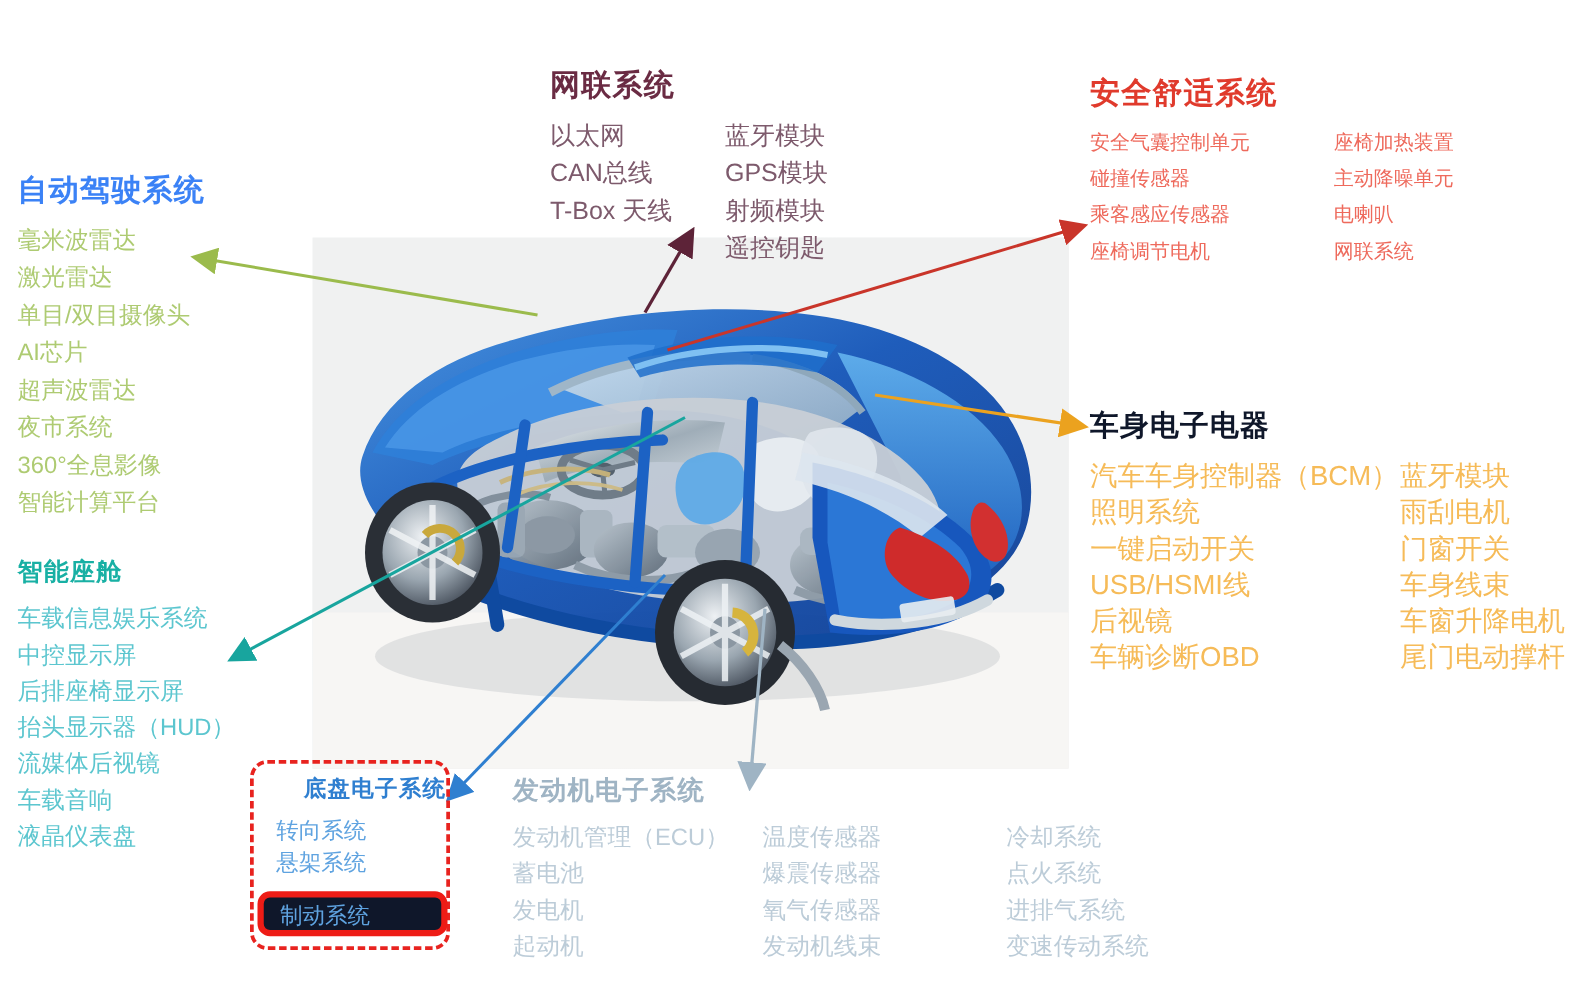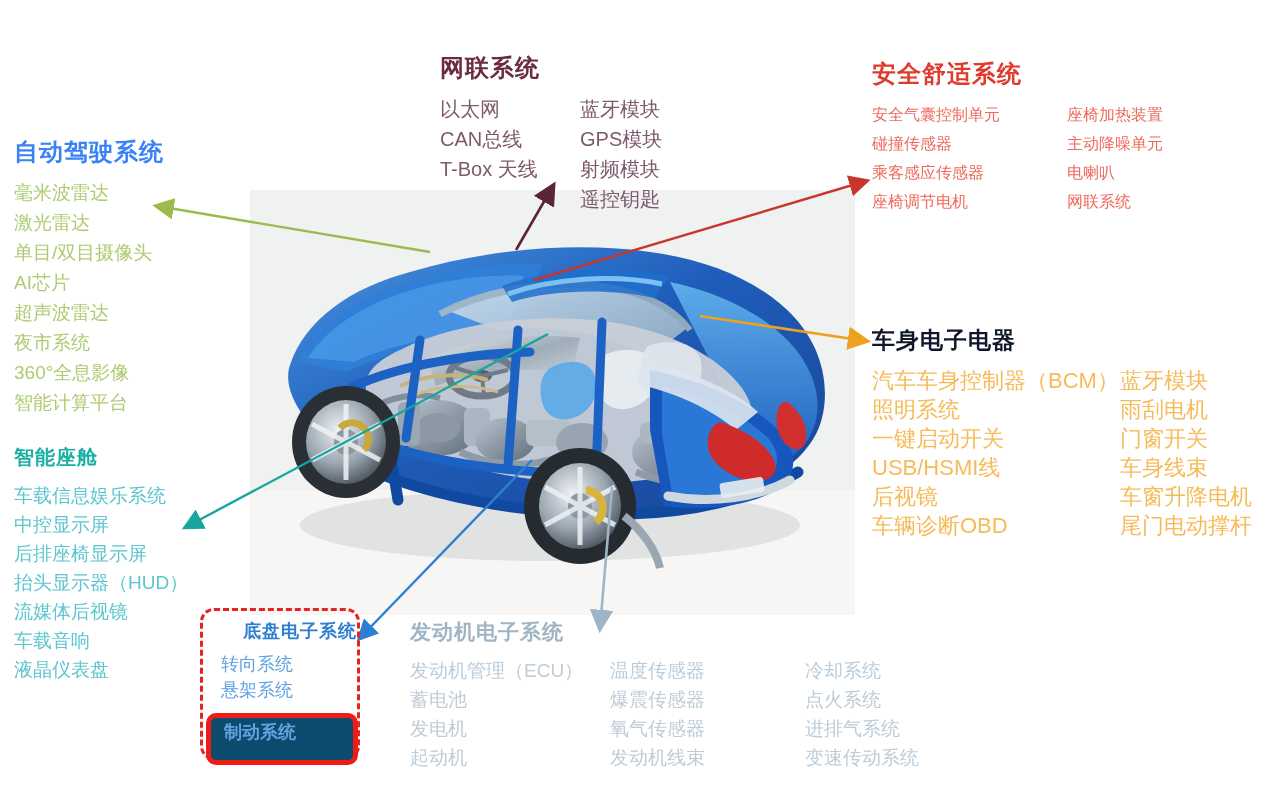--- a/index.html
+++ b/index.html
@@ -44,24 +44,23 @@
   #cockpit{left:14px;top:444px;}
   #cockpit .blk-title{color:#18b0a4;font-size:20px;}
   #cockpit .item{color:#5cc6cf;font-size:19px;line-height:29px;}
 
   
   #chassis{left:200px;top:608px;width:160px;height:152px;
     border:3px dashed #e8231f;border-radius:14px;padding:8px 0 0 18px;box-sizing:border-box;}
   #chassis .blk-title{color:#2f7fd0;font-size:18px;margin-bottom:8px;text-align:right;}
   #chassis .item{color:#5fa3e0;font-size:18px;line-height:26px;}
   #brake-highlight{
-    position:absolute;left:206px;top:713px;width:152px;height:52px;
-    border:5px solid #ee1c16;border-radius:10px;background:#0c4a6e;
+    position:absolute;left:206px;top:713px;width:152px;height:36px;
+    border:5px solid #ee1c16;border-radius:10px;background:#0f172a;
     box-sizing:border-box;
-    font-weight:bold;
   }
   #brake-highlight .item{color:#5fa3e0;font-size:18px;line-height:26px;padding:1px 0 0 13px;}
 
   
   #engine{left:410px;top:618px;}
   #engine .blk-title{color:#9fb4c4;font-size:21px;}
   #engine .item{color:#bcccd8;font-size:19px;line-height:29px;}
   #engine .col.c1{width:200px;}
   #engine .col.c2{width:195px;}
 

